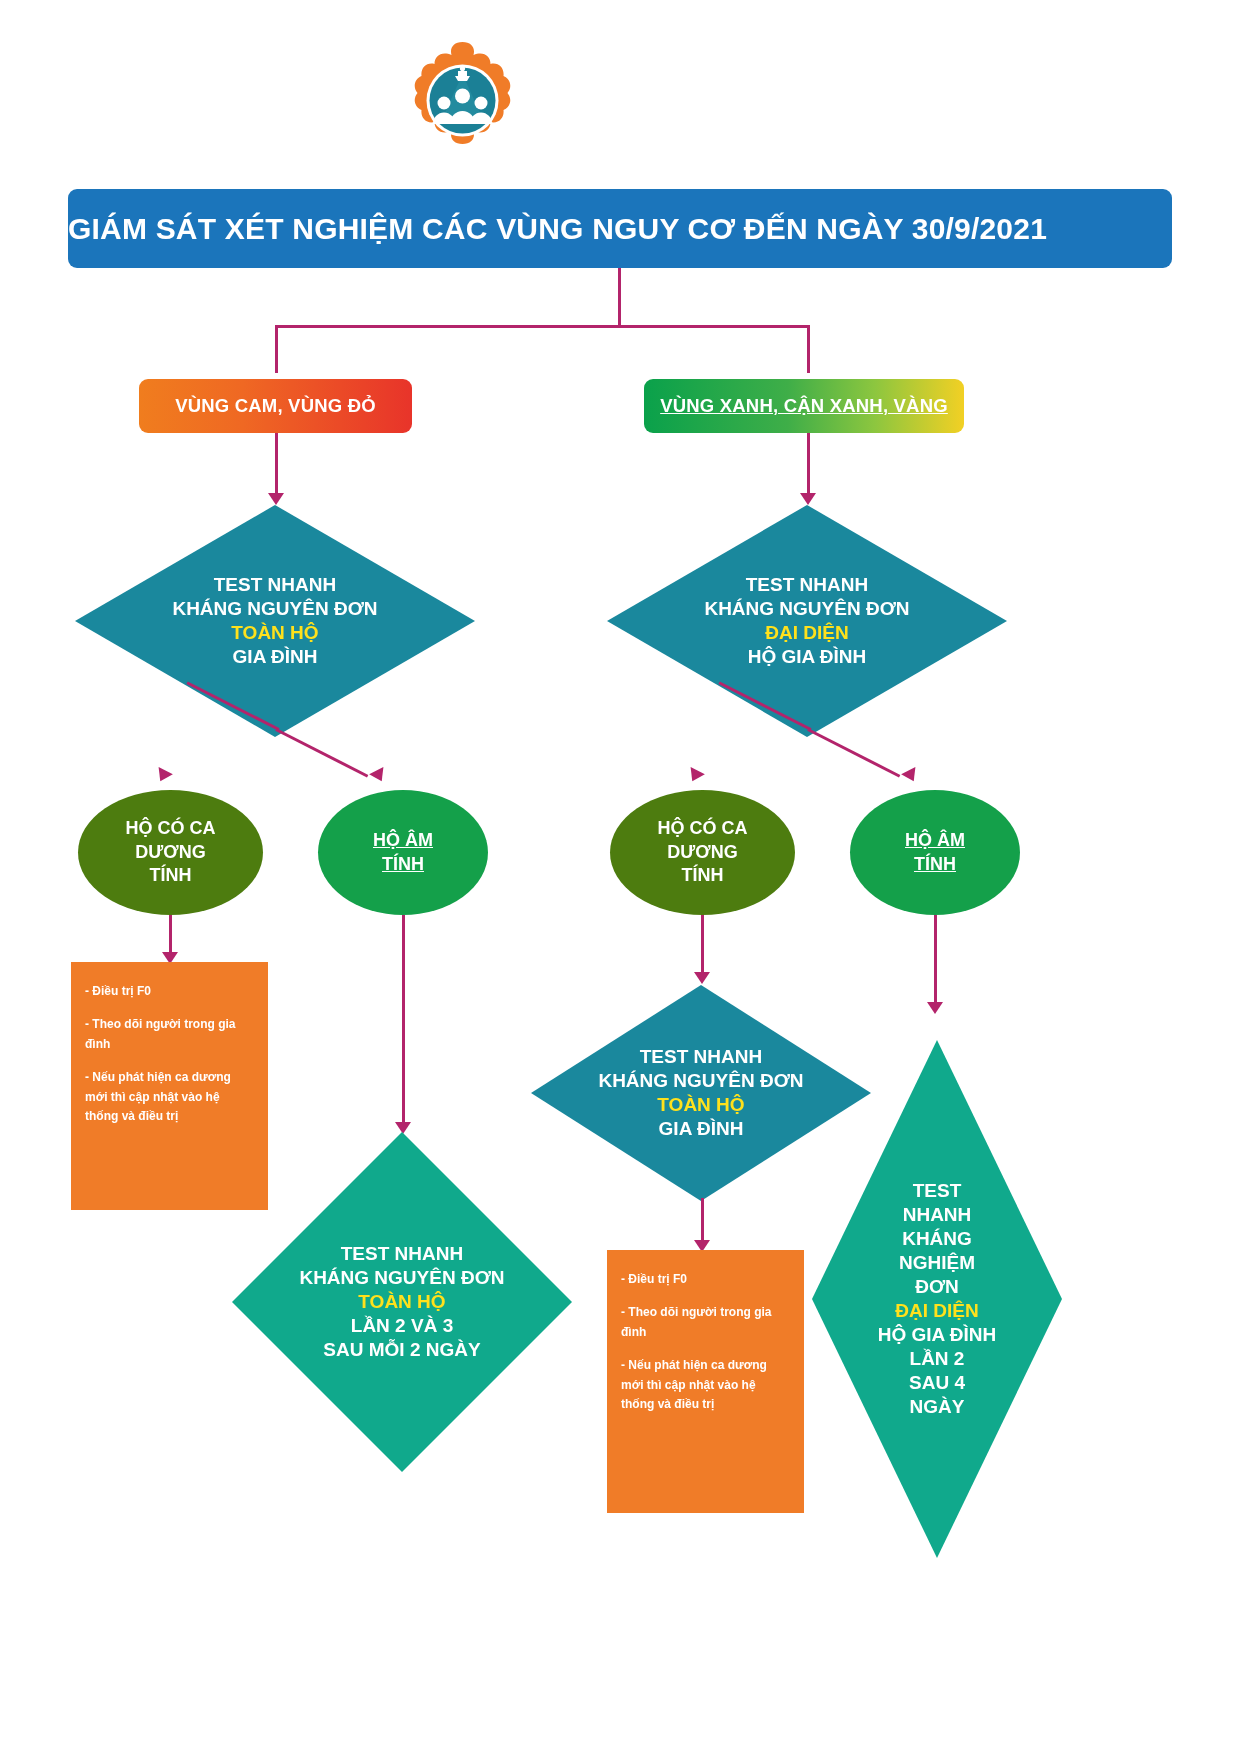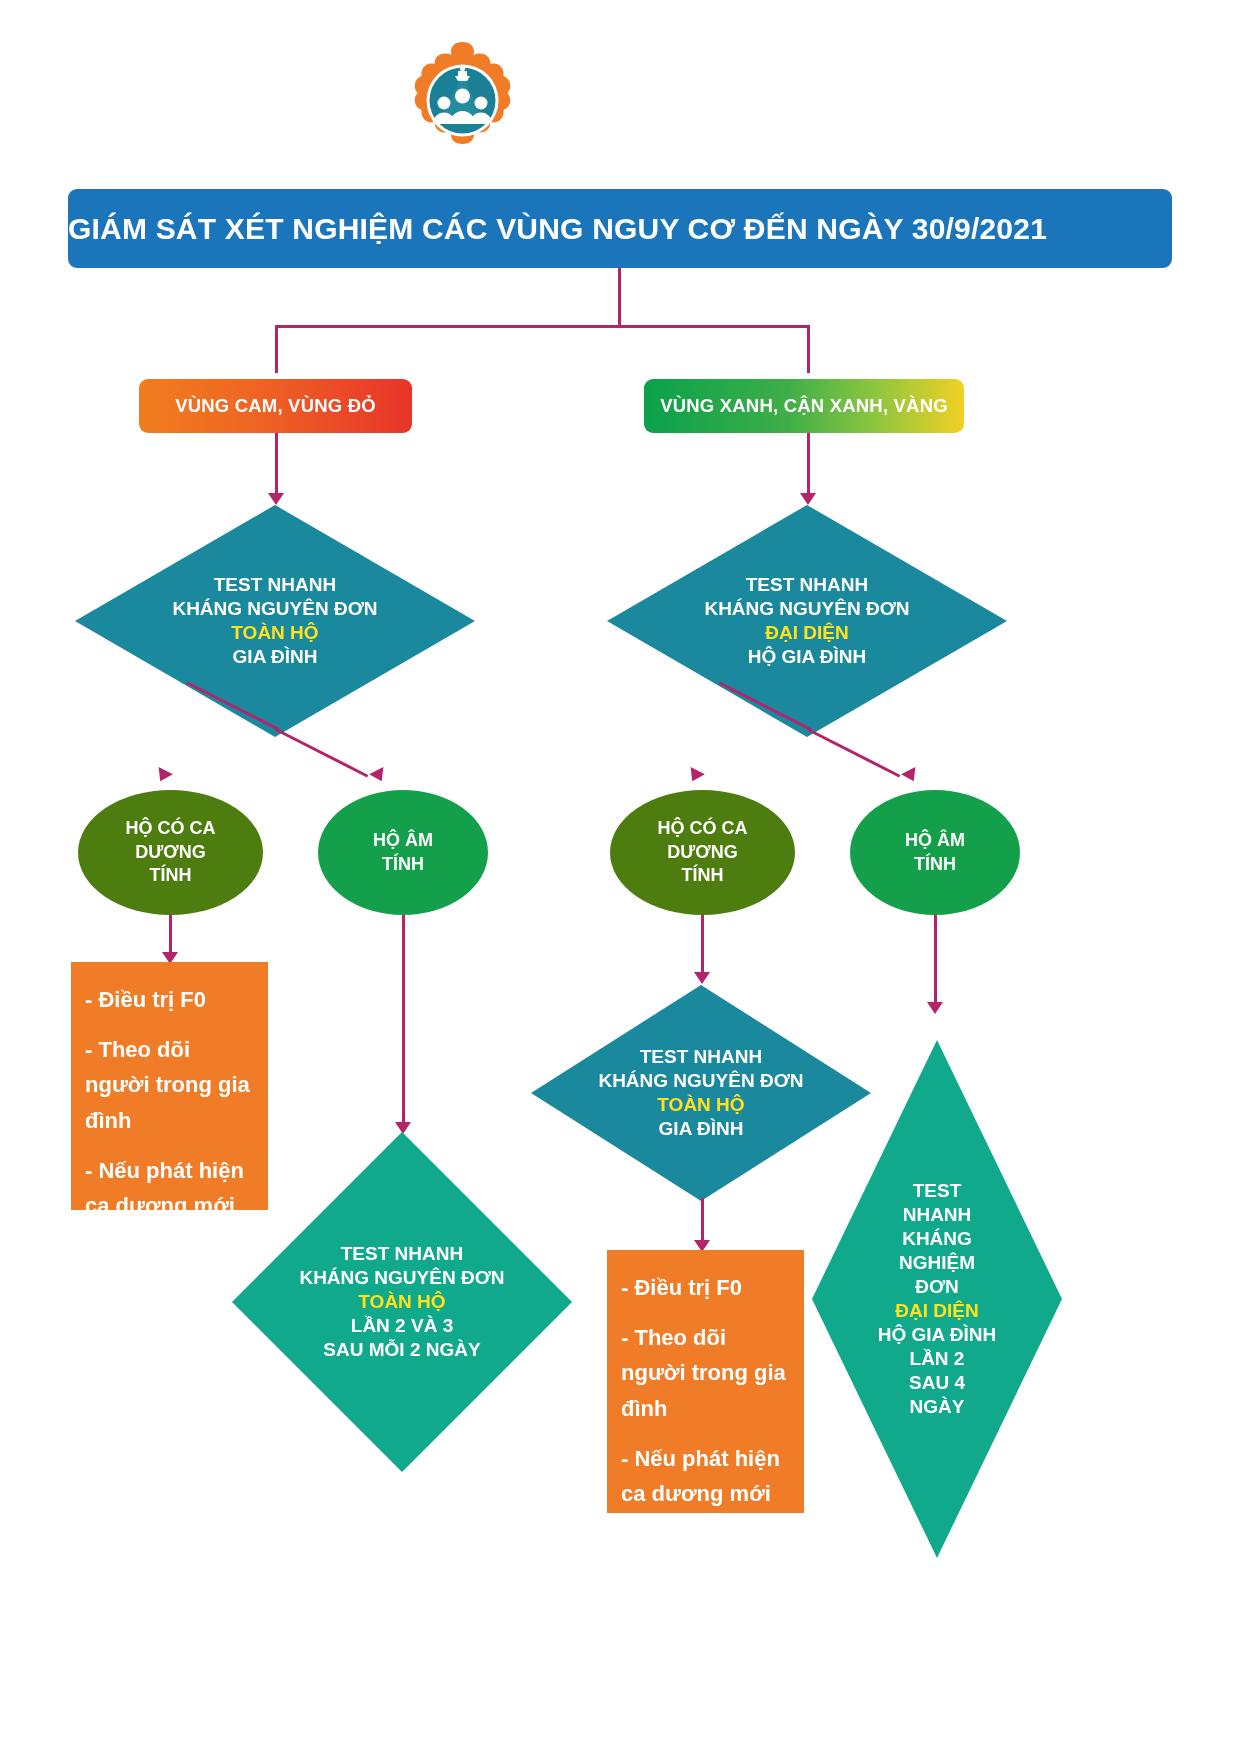--- a/index.html
+++ b/index.html
@@ -48,21 +48,21 @@
   }
 
   
   .pill {
     position: absolute; height: 54px; border-radius: 9px;
     display: flex; align-items: center; justify-content: center;
     color: #ffffff; font-size: 18.5px; font-weight: bold;
     letter-spacing: 0.2px; text-align: center;
   }
   .pill-warm { background: linear-gradient(90deg,#f07d1e 0%, #ef6823 38%, #e8342a 100%); }
-  .pill-cool { background: linear-gradient(90deg,#0aa14b 0%, #3fae48 45%, #8cc63f 72%, #f2d024 100%); }
+  .pill-cool { background: linear-gradient(90deg,#0aa14b 0%, #3fae48 45%, #8cc63f 72%, #f2d024 100%); text-decoration: underline; }
 
   
   .diamond {
     position: absolute;
     display: flex; align-items: center; justify-content: center;
     clip-path: polygon(50% 0%, 100% 50%, 50% 100%, 0% 50%);
     text-align: center;
   }
   .d-teal  { background: #1a889d; }
   .d-green { background: #10a98c; }
@@ -73,26 +73,26 @@
   .hl { color: #ffe11c; }
 
   
   .ellipse {
     position: absolute; border-radius: 50%;
     display: flex; align-items: center; justify-content: center;
     color: #ffffff; font-weight: bold; font-size: 18px;
     line-height: 1.3; text-align: center;
   }
   .e-orange { background: #4d7c0f; }
-  .e-green  { background: #14a04a; }
+  .e-green  { background: #14a04a; text-decoration: underline; }
 
   
   .note {
     position: absolute; background: #f07c28;
-    color: #ffffff; font-weight: bold; font-size: 22px;
+    color: #ffffff; font-weight: bold; font-size: 12px;
     line-height: 1.62; padding: 20px 14px 14px 14px;
   }
   .note p { margin-bottom: 14px; }
   .note p:last-child { margin-bottom: 0; }
 </style>
 </head>
 <body>
 
 <div id="stage">
 

